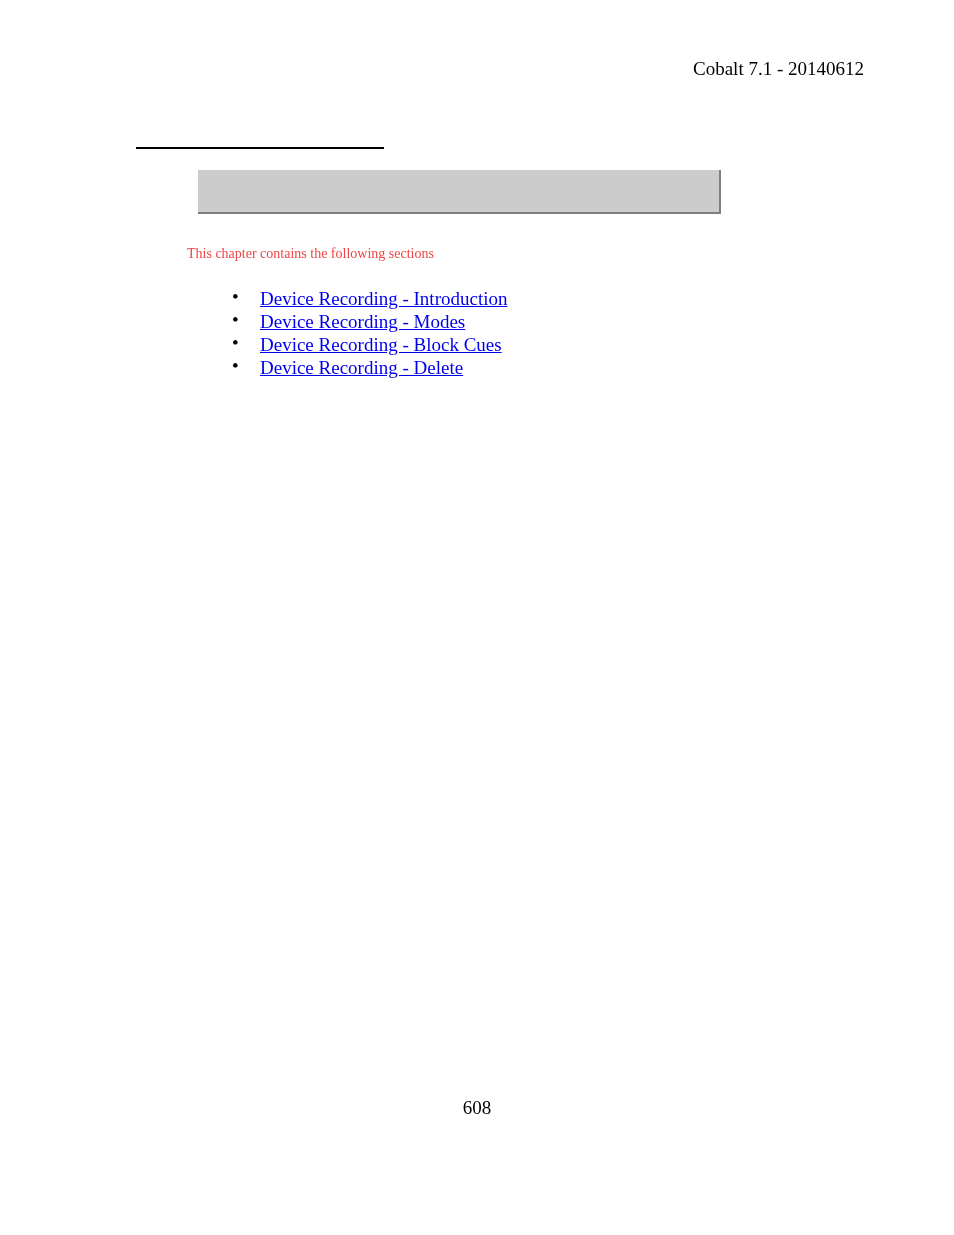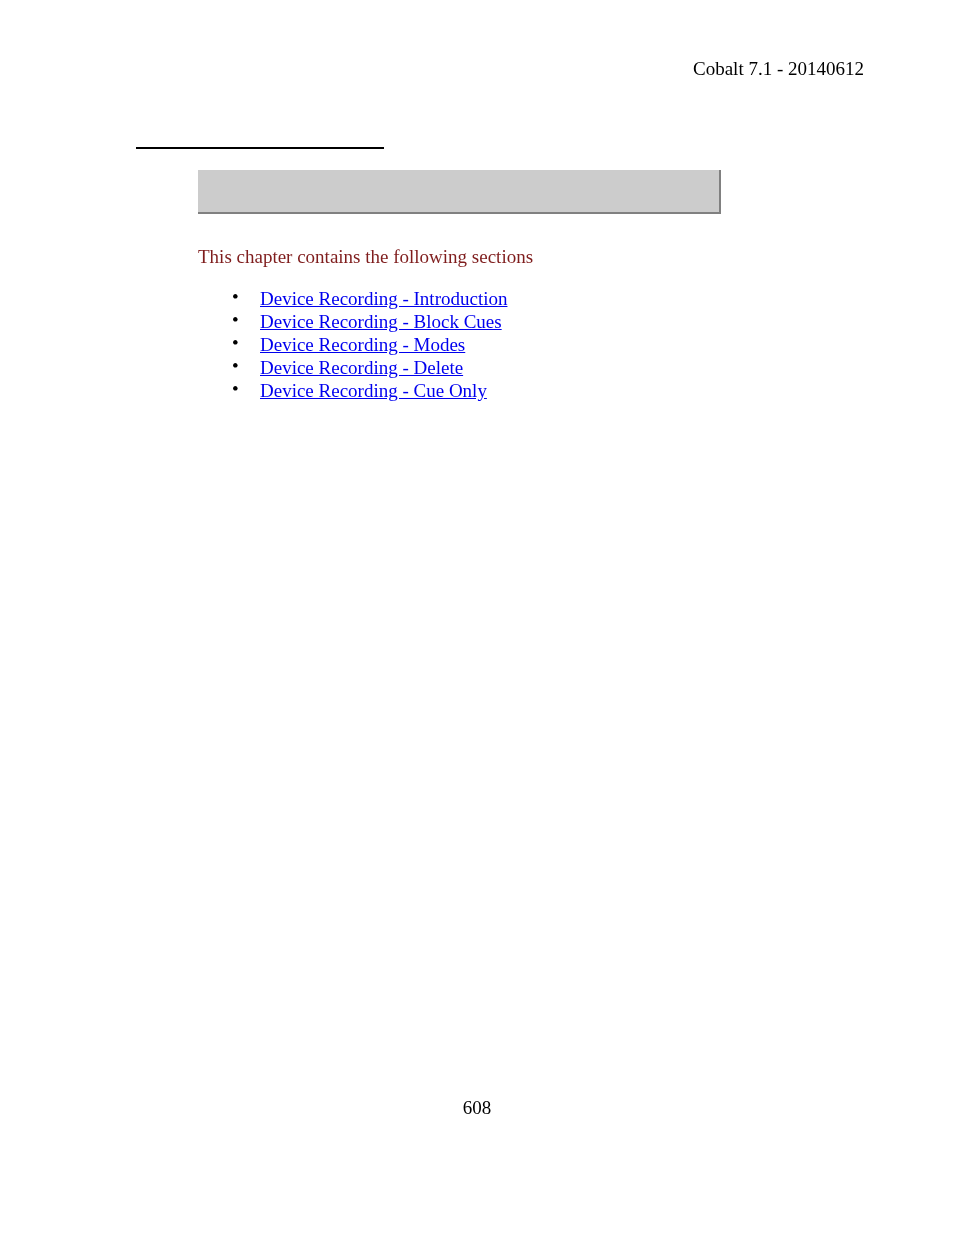--- a/index.html
+++ b/index.html
@@ -34,23 +34,23 @@
       left: 198px;
       width: 523px;
       height: 44px;
       background: #cccccc;
       border-right: 2px solid #808080;
       border-bottom: 2px solid #808080;
     }
     .intro-text {
       position: absolute;
       top: 246px;
-      left: 198px;
-      font-size: 19px;
-      color: #7f1d1d;
+      left: 187px;
+      font-size: 14px;
+      color: #ef4444;
     }
     .link-list {
       position: absolute;
       top: 288px;
       left: 260px;
       list-style: none;
     }
     .link-list li {
       position: relative;
       padding-left: 0;
@@ -89,26 +89,23 @@
 
 <div class="gray-box"></div>
 
 <div class="intro-text">This chapter contains the following sections</div>
 
 <ul class="link-list">
   <li>
     <a href="#">Device Recording - Introduction</a>
   </li>
   <li>
+    <a href="#">Device Recording - Modes</a>
+  </li>
+  <li>
     <a href="#">Device Recording - Block Cues</a>
   </li>
   <li>
-    <a href="#">Device Recording - Modes</a>
-  </li>
-  <li>
     <a href="#">Device Recording - Delete</a>
-  </li>
-  <li>
-    <a href="#">Device Recording - Cue Only</a>
   </li>
 </ul>
 
 <div class="page-number">608</div>
 
 </body></html>

